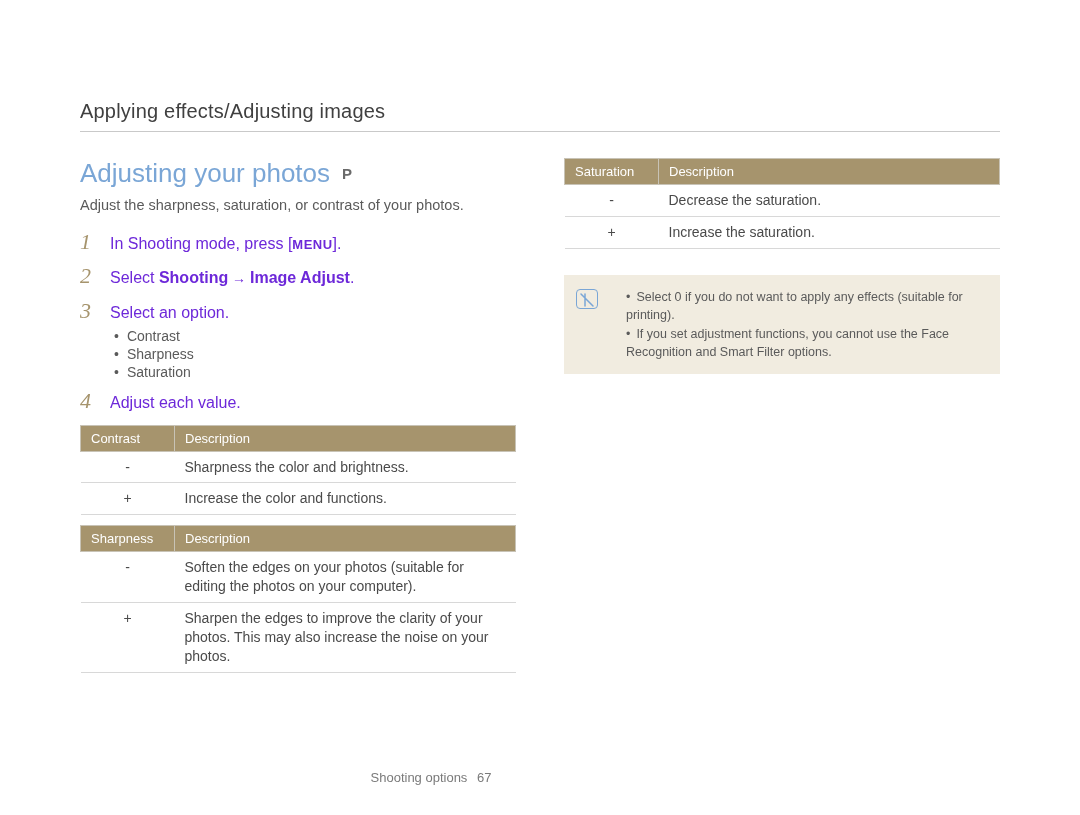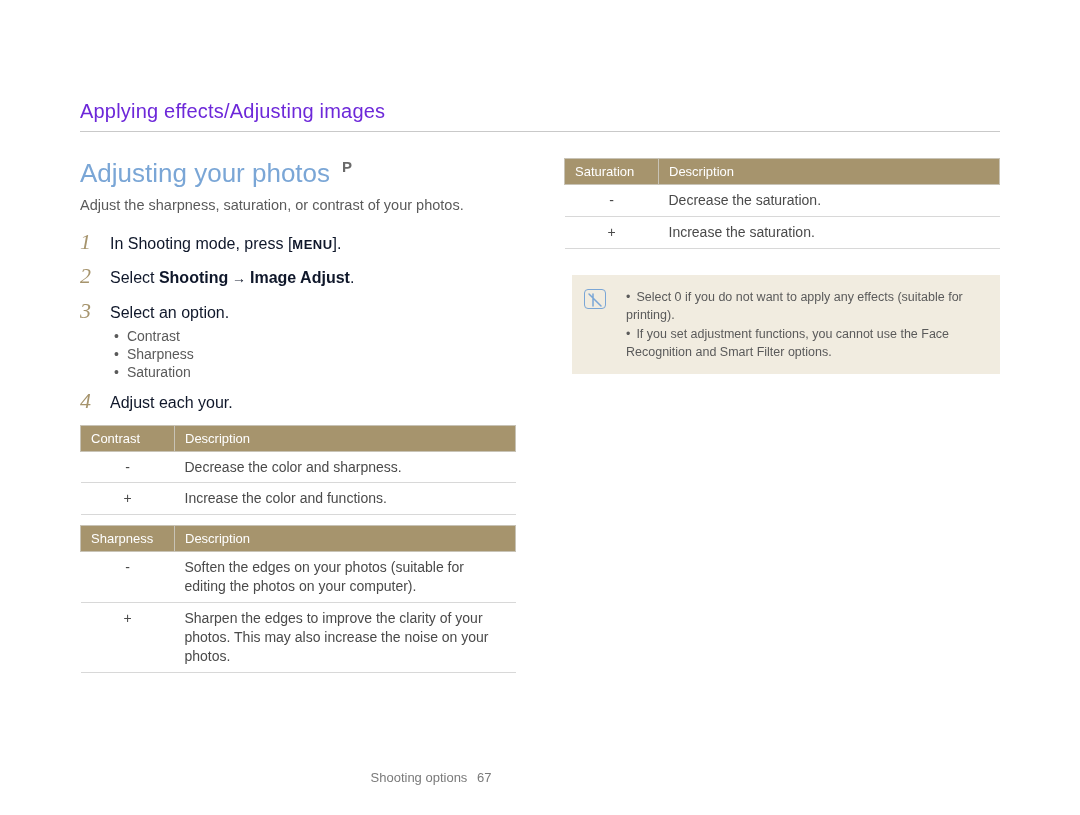--- a/index.html
+++ b/index.html
@@ -15,38 +15,38 @@
   }
   .page {
     position: relative;
     width: 1080px;
     height: 815px;
     padding: 100px 80px 0 80px;
   }
   .breadcrumb {
     font-size: 20px;
     font-weight: 300;
-    color: #6d28d9;
+    color: #404040;
     letter-spacing: 0.2px;
     border-bottom: 1px solid #c9c9c9;
     padding-bottom: 8px;
     margin-bottom: 26px;
   }
   .cols {
     display: flex;
     gap: 48px;
   }
   .col { flex: 1 1 0; min-width: 0; }
   .section-title {
     color: #7aa6d6;
     font-size: 26px;
     font-weight: 400;
     margin: 0 0 6px 0;
     display: flex;
-    align-items: flex-start;
+    align-items: center;
     gap: 12px;
   }
   .mode-letter {
     font-size: 15px;
     font-weight: 700;
     color: #6a6a6a;
   }
   .subtitle {
     font-size: 14.5px;
     color: #5a5a5a;
@@ -67,21 +67,21 @@
     color: #a6946d;
     font-size: 22px;
     font-weight: 300;
     font-style: italic;
     width: 18px;
     text-align: left;
     font-family: Georgia, "Times New Roman", serif;
   }
   .step-text {
     font-size: 16px;
-    color: #0f172a;
+    color: #6d28d9;
     line-height: 1.4;
   }
   .step-text .menu-key {
     display: inline-block;
     font-weight: 700;
     letter-spacing: 0.5px;
     font-size: 13px;
   }
   .step-text b { font-weight: 700; }
   .arrow { font-size: 14px; }
@@ -126,25 +126,24 @@
     width: 94px;
   }
 
   .col-right table.adj { margin-top: 0; }
 
   .note {
     margin-top: 26px;
     background: #f1ece0;
     padding: 12px 14px 12px 12px;
     display: flex;
-    gap: 20px;
+    gap: 28px;
     font-size: 12.5px;
     color: #5a5a5a;
     line-height: 1.45;
-    margin-left: 8px;
   }
   .note-icon {
     flex: 0 0 20px;
     height: 20px;
     border: 1.5px solid #7aa6d6;
     border-radius: 4px;
     position: relative;
     margin-top: 2px;
   }
   .note-icon svg { display: block; }
@@ -207,35 +206,35 @@
         </li>
       </ol>
       <ul class="sublist">
         <li>Contrast</li>
         <li>Sharpness</li>
         <li>Saturation</li>
       </ul>
       <ol class="steps">
         <li class="step">
           <span class="step-num">4</span>
-          <span class="step-text">Adjust each your.</span>
+          <span class="step-text">Adjust each value.</span>
         </li>
       </ol>
 
       <table class="adj">
         <thead>
           <tr>
             <th>Contrast</th>
             <th>Description</th>
           </tr>
         </thead>
         <tbody>
           <tr>
             <td>-</td>
-            <td>Decrease the color and sharpness.</td>
+            <td>Sharpness the color and brightness.</td>
           </tr>
           <tr>
             <td>+</td>
             <td>Increase the color and functions.</td>
           </tr>
         </tbody>
       </table>
 
       <table class="adj">
         <thead>

